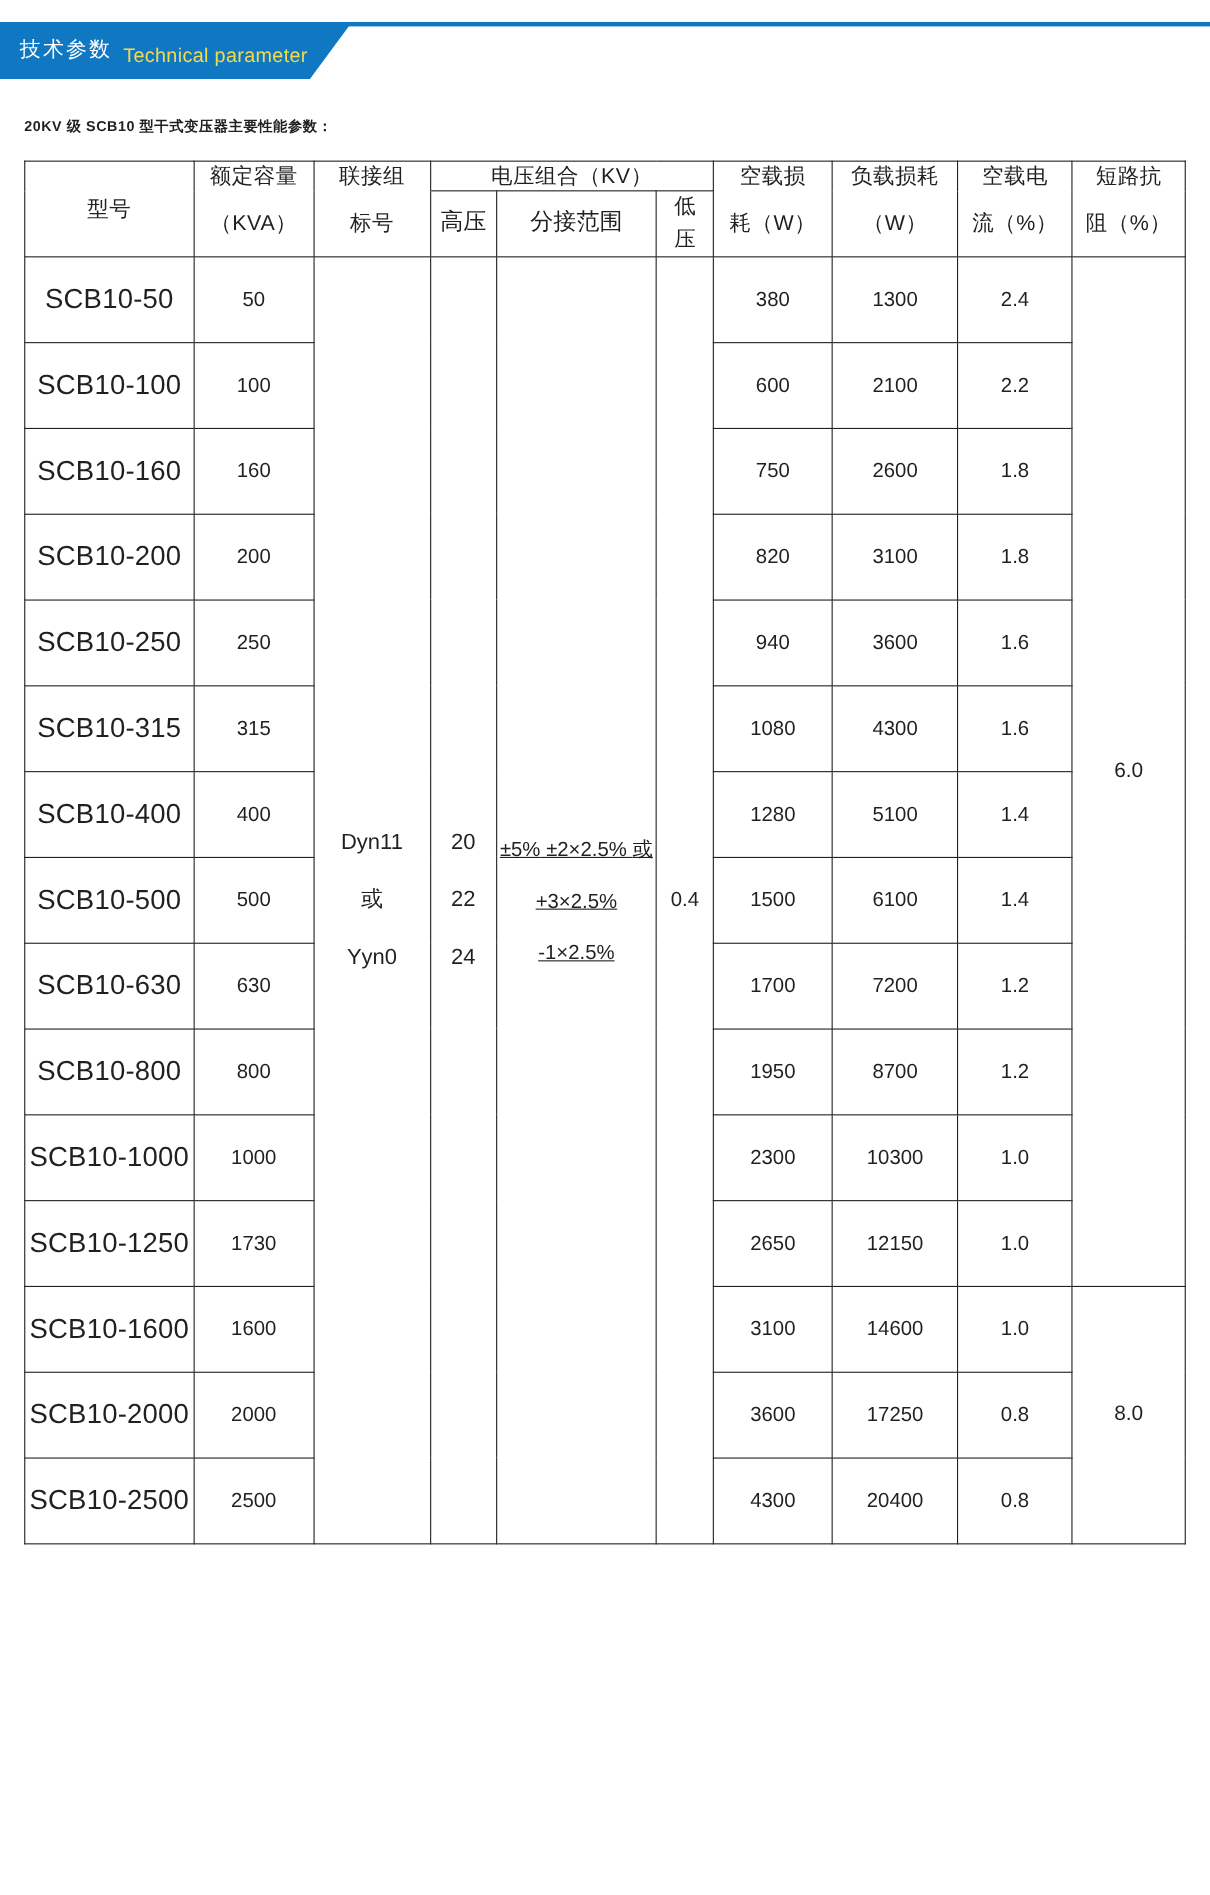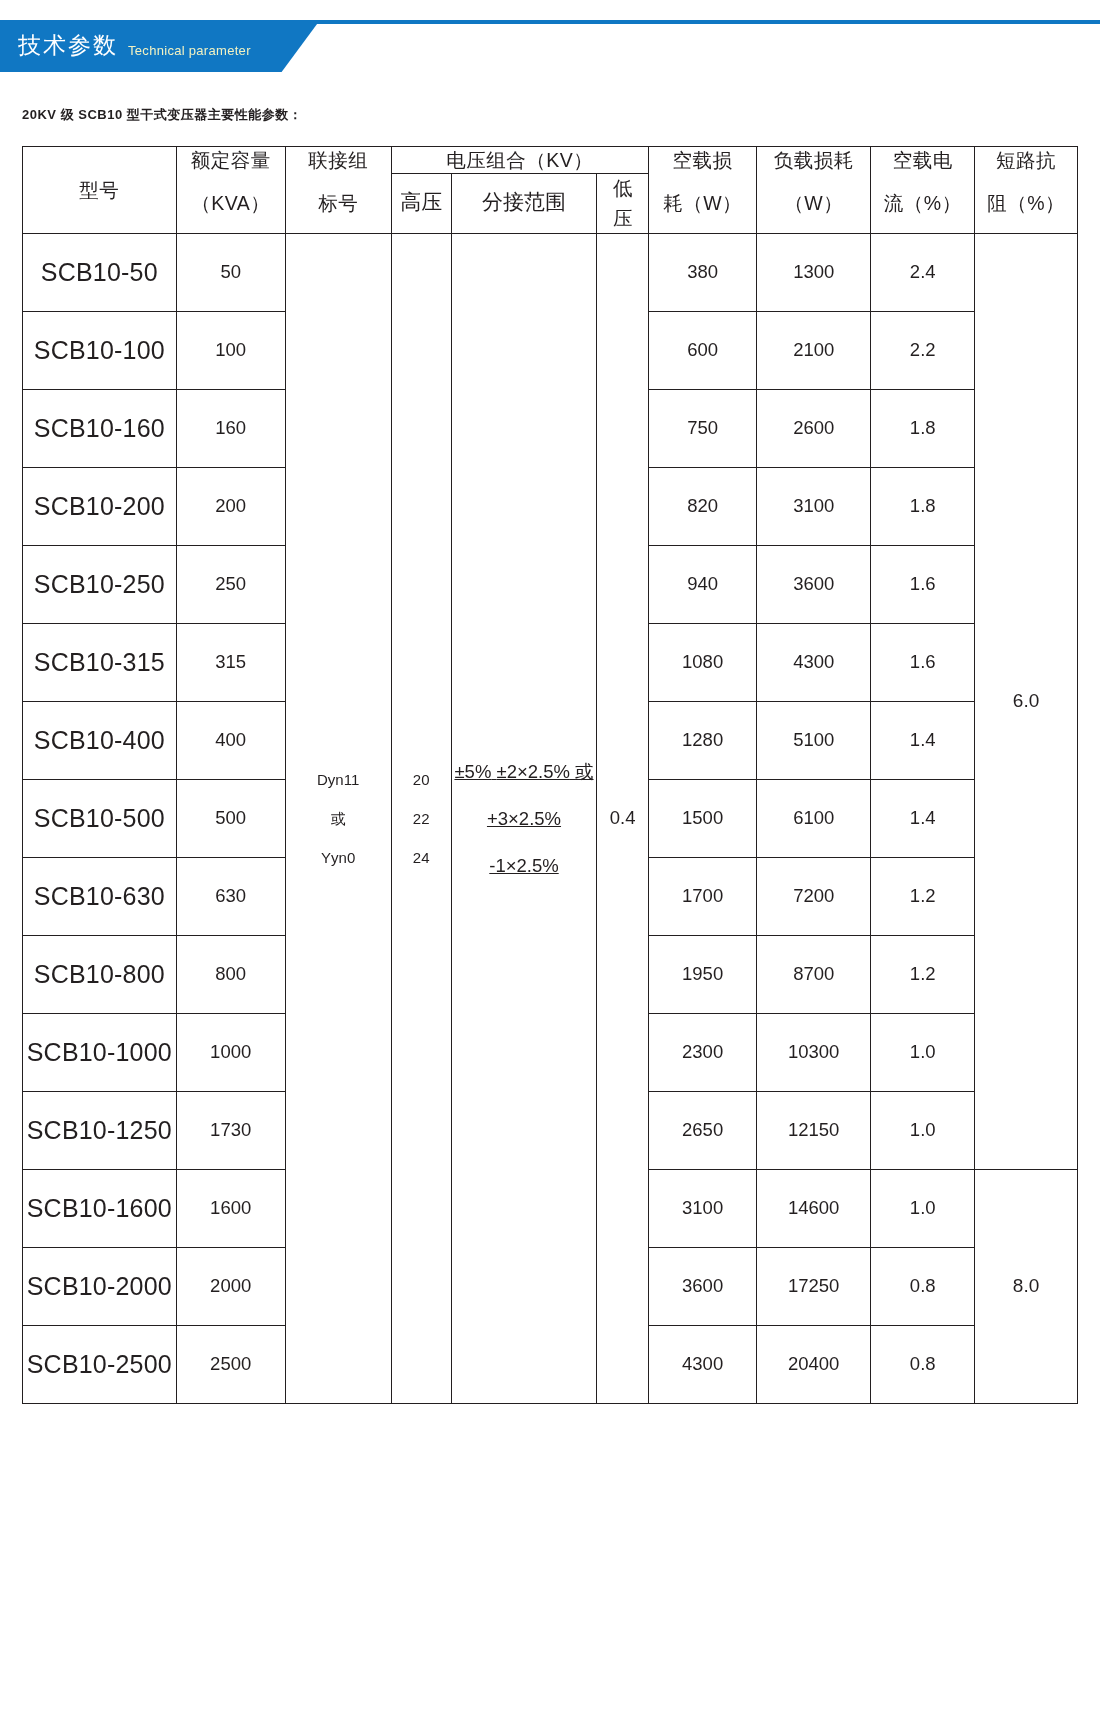--- a/index.html
+++ b/index.html
@@ -40,30 +40,30 @@
     background: #1077c3;
     display: flex;
     align-items: center;
     padding: 0 0 0 18px;
     box-sizing: border-box;
     width: 320px;
     clip-path: polygon(0 0, 100% 0, 88% 100%, 0 100%);
   }
   .banner-cn {
     color: #ffffff;
-    font-size: 23px;
+    font-size: 19px;
     letter-spacing: 2px;
     font-weight: 400;
     line-height: 1;
     position: relative;
     top: -1px;
   }
   .banner-en {
-    color: #fef9c3;
-    font-size: 13px;
+    color: #fde047;
+    font-size: 18px;
     margin-left: 10px;
     letter-spacing: 0.3px;
     position: relative;
     top: 4px;
     opacity: 0.95;
   }
 
   
   .doc-title {
     margin: 32px 0 0 22px;
@@ -111,21 +111,21 @@
   
   .bd {
     font-size: 18.5px;
     height: 77px;
   }
   .model {
     font-size: 25px;
     letter-spacing: 0.2px;
   }
   .merge {
-    font-size: 15px;
+    font-size: 20px;
     line-height: 2.6;
   }
   .merge .ln { display: block; }
   .impedance {
     font-size: 19px;
   }
 
   
   col.c-model    { width: 148px; }
   col.c-cap      { width: 105px; }

